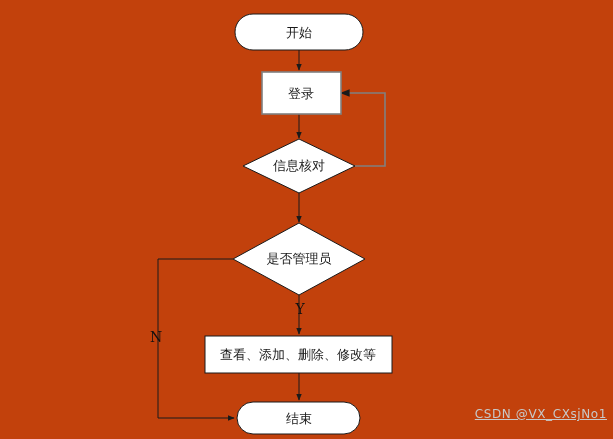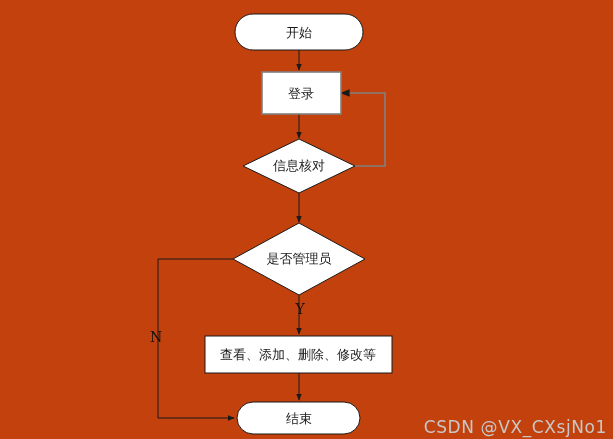--- a/index.html
+++ b/index.html
@@ -52,27 +52,28 @@
     fill: none;
   }
   .conn-gray {
     stroke: #808080;
     stroke-width: 1.6;
     fill: none;
   }
   .watermark {
     position: absolute;
     right: 6px;
-    bottom: 2px;
+    bottom: 18px;
     font-family: "DejaVu Sans", sans-serif;
-    font-size: 17px;
+    font-size: 12px;
     color: #c8c8c8;
     letter-spacing: 0.6px;
     white-space: nowrap;
     user-select: none;
+    text-decoration: underline;
   }
 </style>
 </head>
 <body>
 
 <div id="canvas">
 
   <svg id="flow-svg" width="613" height="439" viewBox="0 0 613 439">
 
     <defs>

